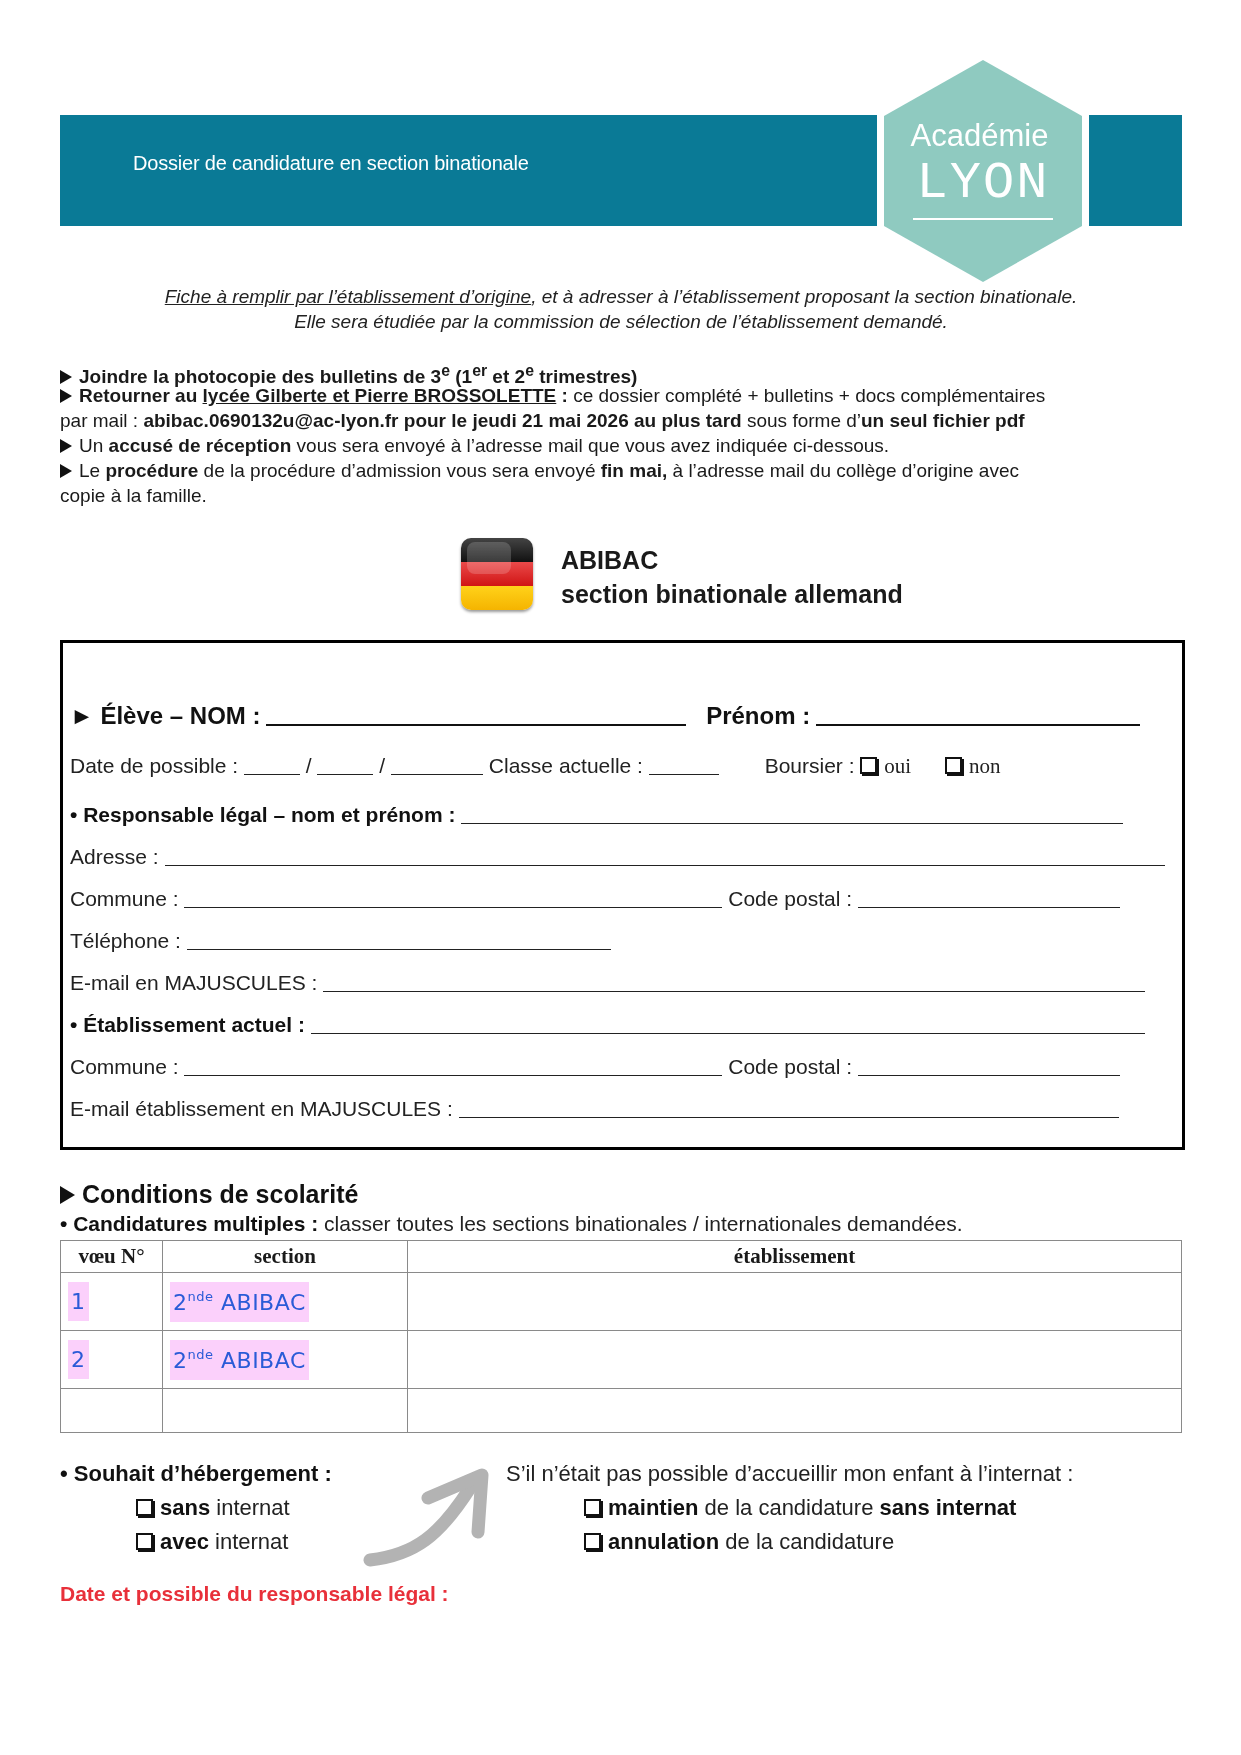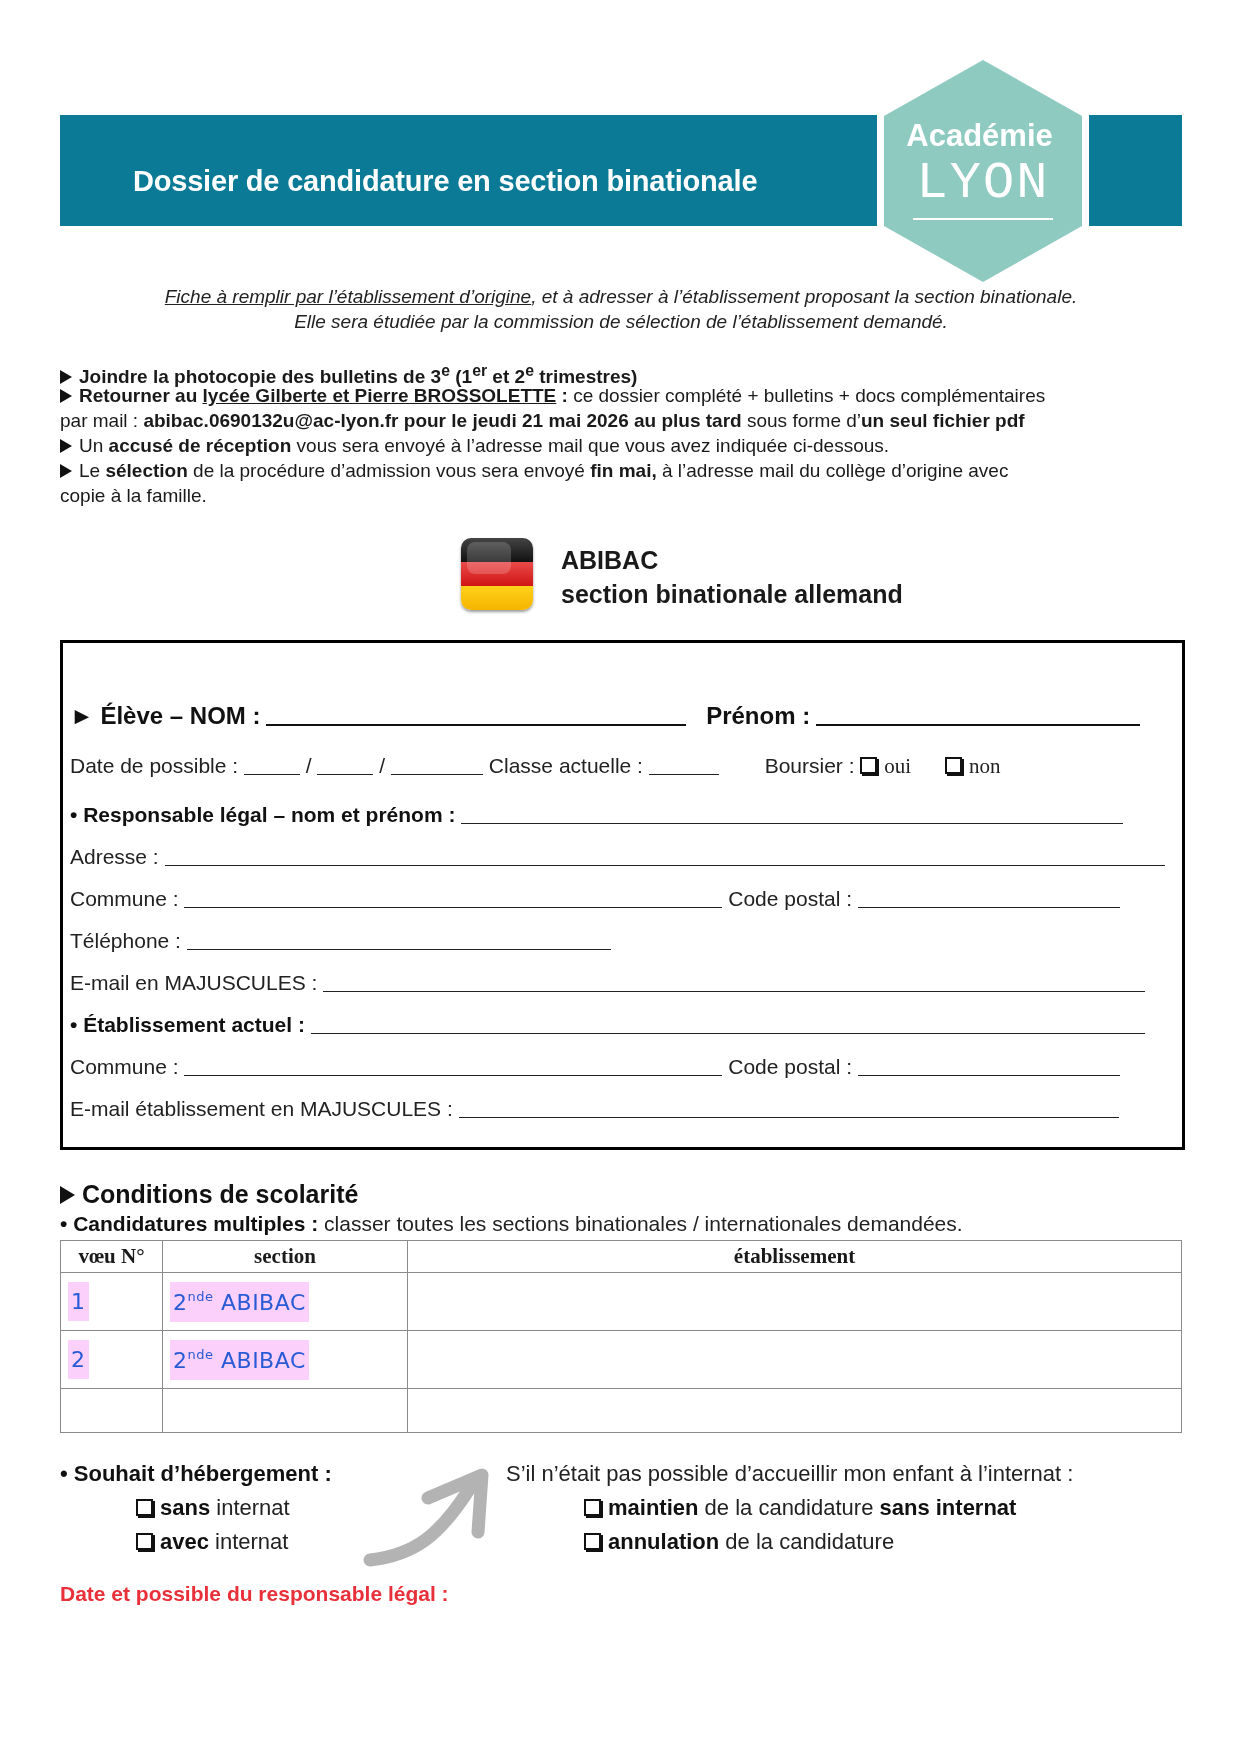--- a/index.html
+++ b/index.html
@@ -3,23 +3,23 @@
 <meta charset="utf-8">
 <style>
   * { box-sizing: border-box; margin: 0; padding: 0; }
   html, body { width: 1241px; height: 1755px; background: #ffffff; }
   body { position: relative; font-family: "Liberation Sans", "DejaVu Sans", sans-serif; color: #1a1a1a; overflow: hidden; }
   .abs { position: absolute; }
 
   
   .banner { left: 60px; top: 115px; width: 1122px; height: 111px; background: #0a7a96; }
   .banner-gap { left: 877px; top: 110px; width: 212px; height: 120px; background: #ffffff; }
-  .banner-title { left: 133px; top: 152px; font-size: 29px; font-weight: bold; color: #ffffff; letter-spacing: -0.2px; margin-top: 13px; }
+  .banner-title { left: 133px; top: 152px; font-size: 20px; font-weight: normal; color: #ffffff; letter-spacing: -0.2px; }
   .logo { left: 884px; top: 60px; width: 198px; height: 222px; }
-  .logo-text1 { left: 884px; top: 118px; width: 191px; text-align: center; font-size: 31px; color: #ffffff; font-weight: 700; }
+  .logo-text1 { left: 884px; top: 118px; width: 191px; text-align: center; font-size: 31px; color: #ffffff; font-weight: 400; }
   .logo-text2 { left: 884px; top: 154px; width: 198px; text-align: center; font-size: 52px; color: #ffffff; letter-spacing: 2px; font-weight: 300; font-family: Liberation Mono, monospace; }
   .logo-rule { left: 913px; top: 218px; width: 140px; height: 2px; background: #ffffff; }
 
   
   .intro { left: 60px; width: 1122px; text-align: center; font-style: italic; font-size: 19px; color: #222; }
   .intro u { text-decoration: underline; }
 
   .bul { left: 60px; width: 1125px; font-size: 19px; line-height: 25px; color: #1a1a1a; }
   .bul b { font-weight: bold; }
   .bul u { text-decoration: underline; }
@@ -85,21 +85,21 @@
   <span class="tri"></span><b><span>Joindre la photocopie des bulletins de 3</span><sup>e</sup><span> (1</span><sup>er</sup><span> et 2</span><sup>e</sup><span> trimestres)</span></b>
 </div>
 <div class="abs bul" style="top:383px;">
   <span class="tri"></span><b>Retourner au </b><b><u>lycée Gilberte et Pierre BROSSOLETTE</u></b><b> :</b><span> ce dossier complété + bulletins + docs complémentaires</span><br>
   <span>par mail : </span><b>abibac.0690132u@ac-lyon.fr pour le jeudi 21 mai 2026 au plus tard</b><span> sous forme d’</span><b>un seul fichier pdf</b>
 </div>
 <div class="abs bul" style="top:433px;">
   <span class="tri"></span><span>Un </span><b>accusé de réception</b><span> vous sera envoyé à l’adresse mail que vous avez indiquée ci-dessous.</span>
 </div>
 <div class="abs bul" style="top:458px;">
-  <span class="tri"></span><span>Le </span><b>sélection</b><span> de la procédure d’admission vous sera envoyé </span><b>fin mai,</b><span> à l’adresse mail du collège d’origine avec</span><br>
+  <span class="tri"></span><span>Le </span><b>procédure</b><span> de la procédure d’admission vous sera envoyé </span><b>fin mai,</b><span> à l’adresse mail du collège d’origine avec</span><br>
   <span>copie à la famille.</span>
 </div>
 
 <div class="abs flag">
   <div class="b"></div>
     <div class="r"></div>
     <div class="y"></div>
   <span class="gloss"></span>
 </div>
 <div class="abs abibac">

